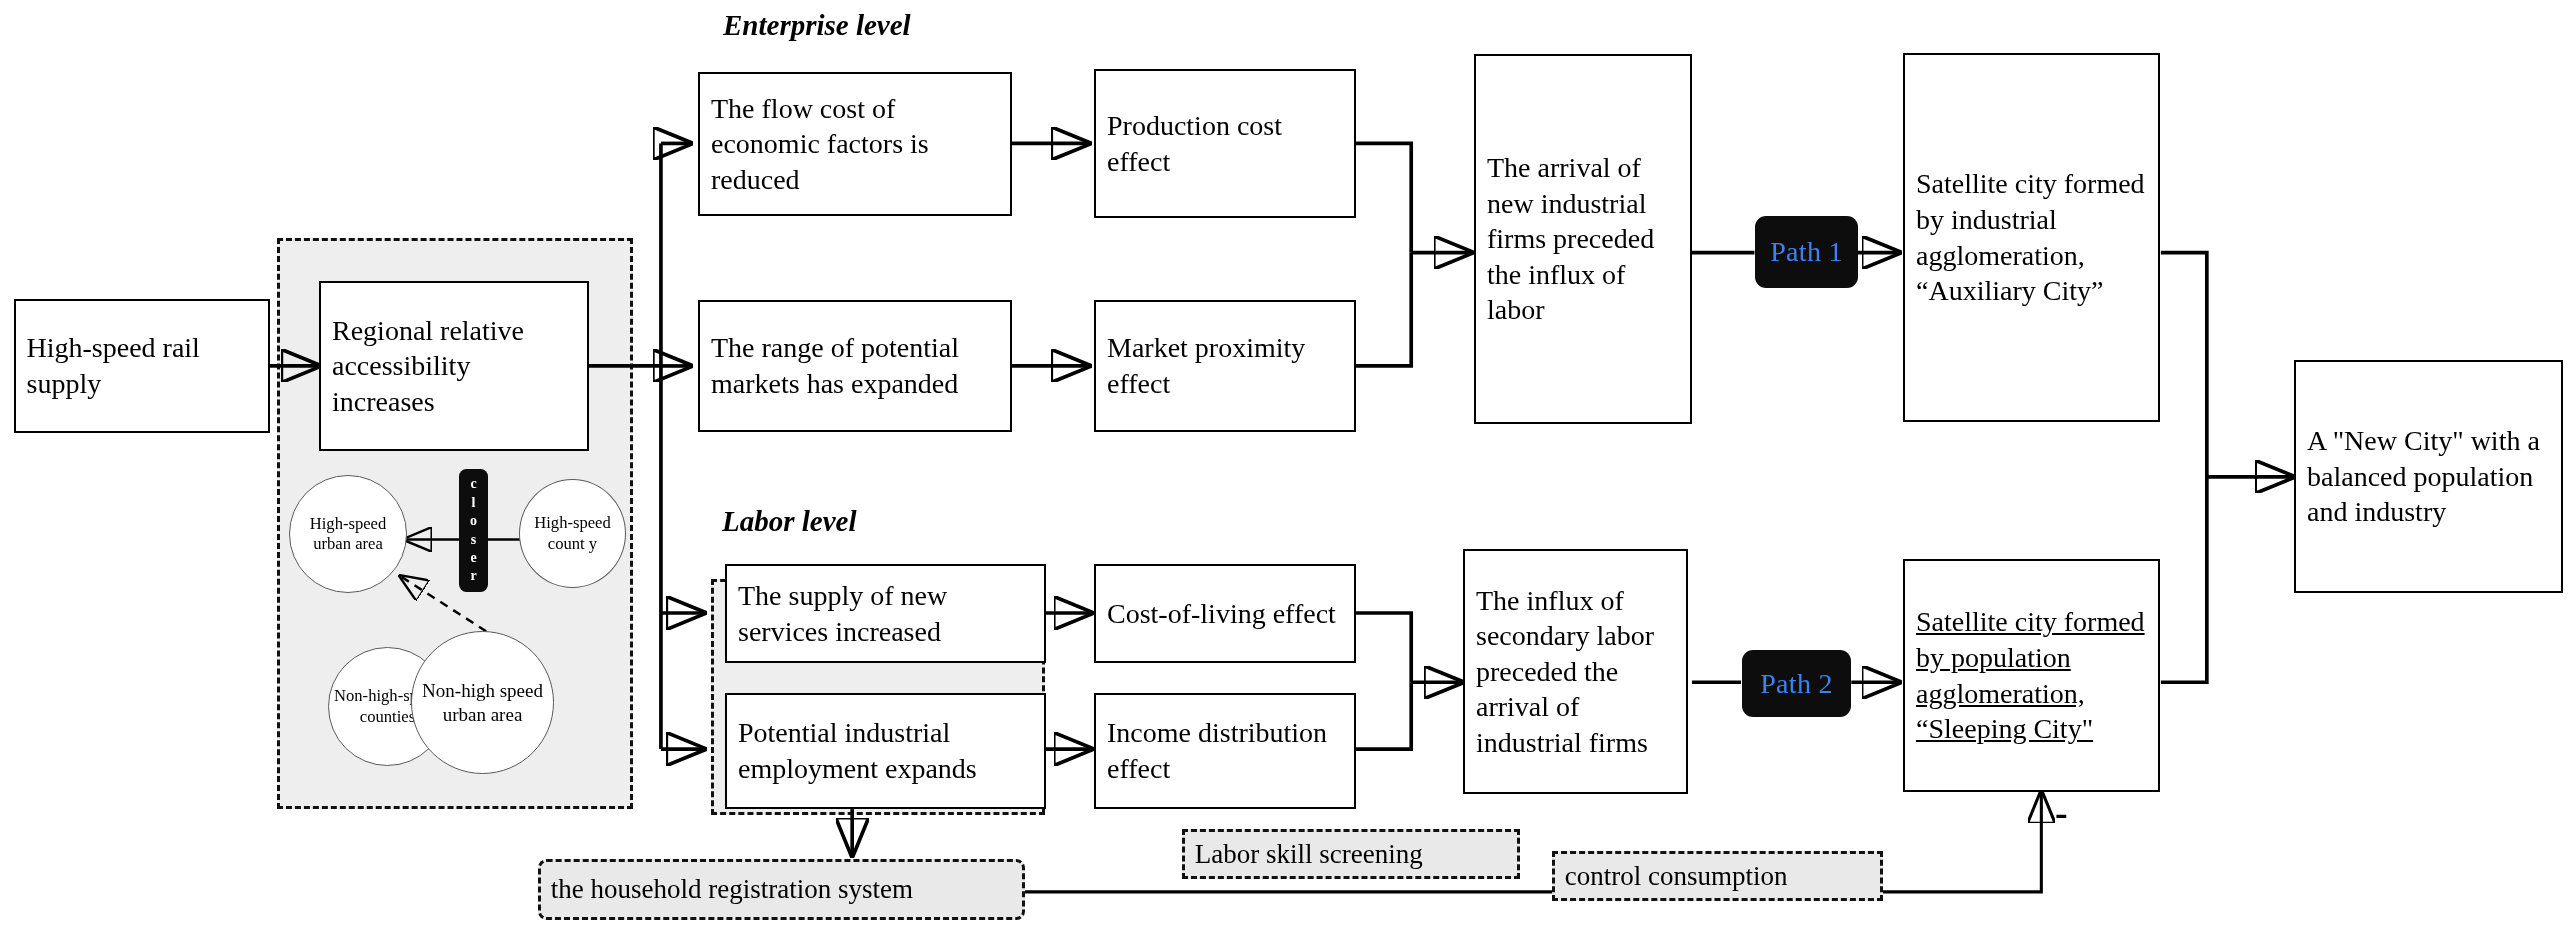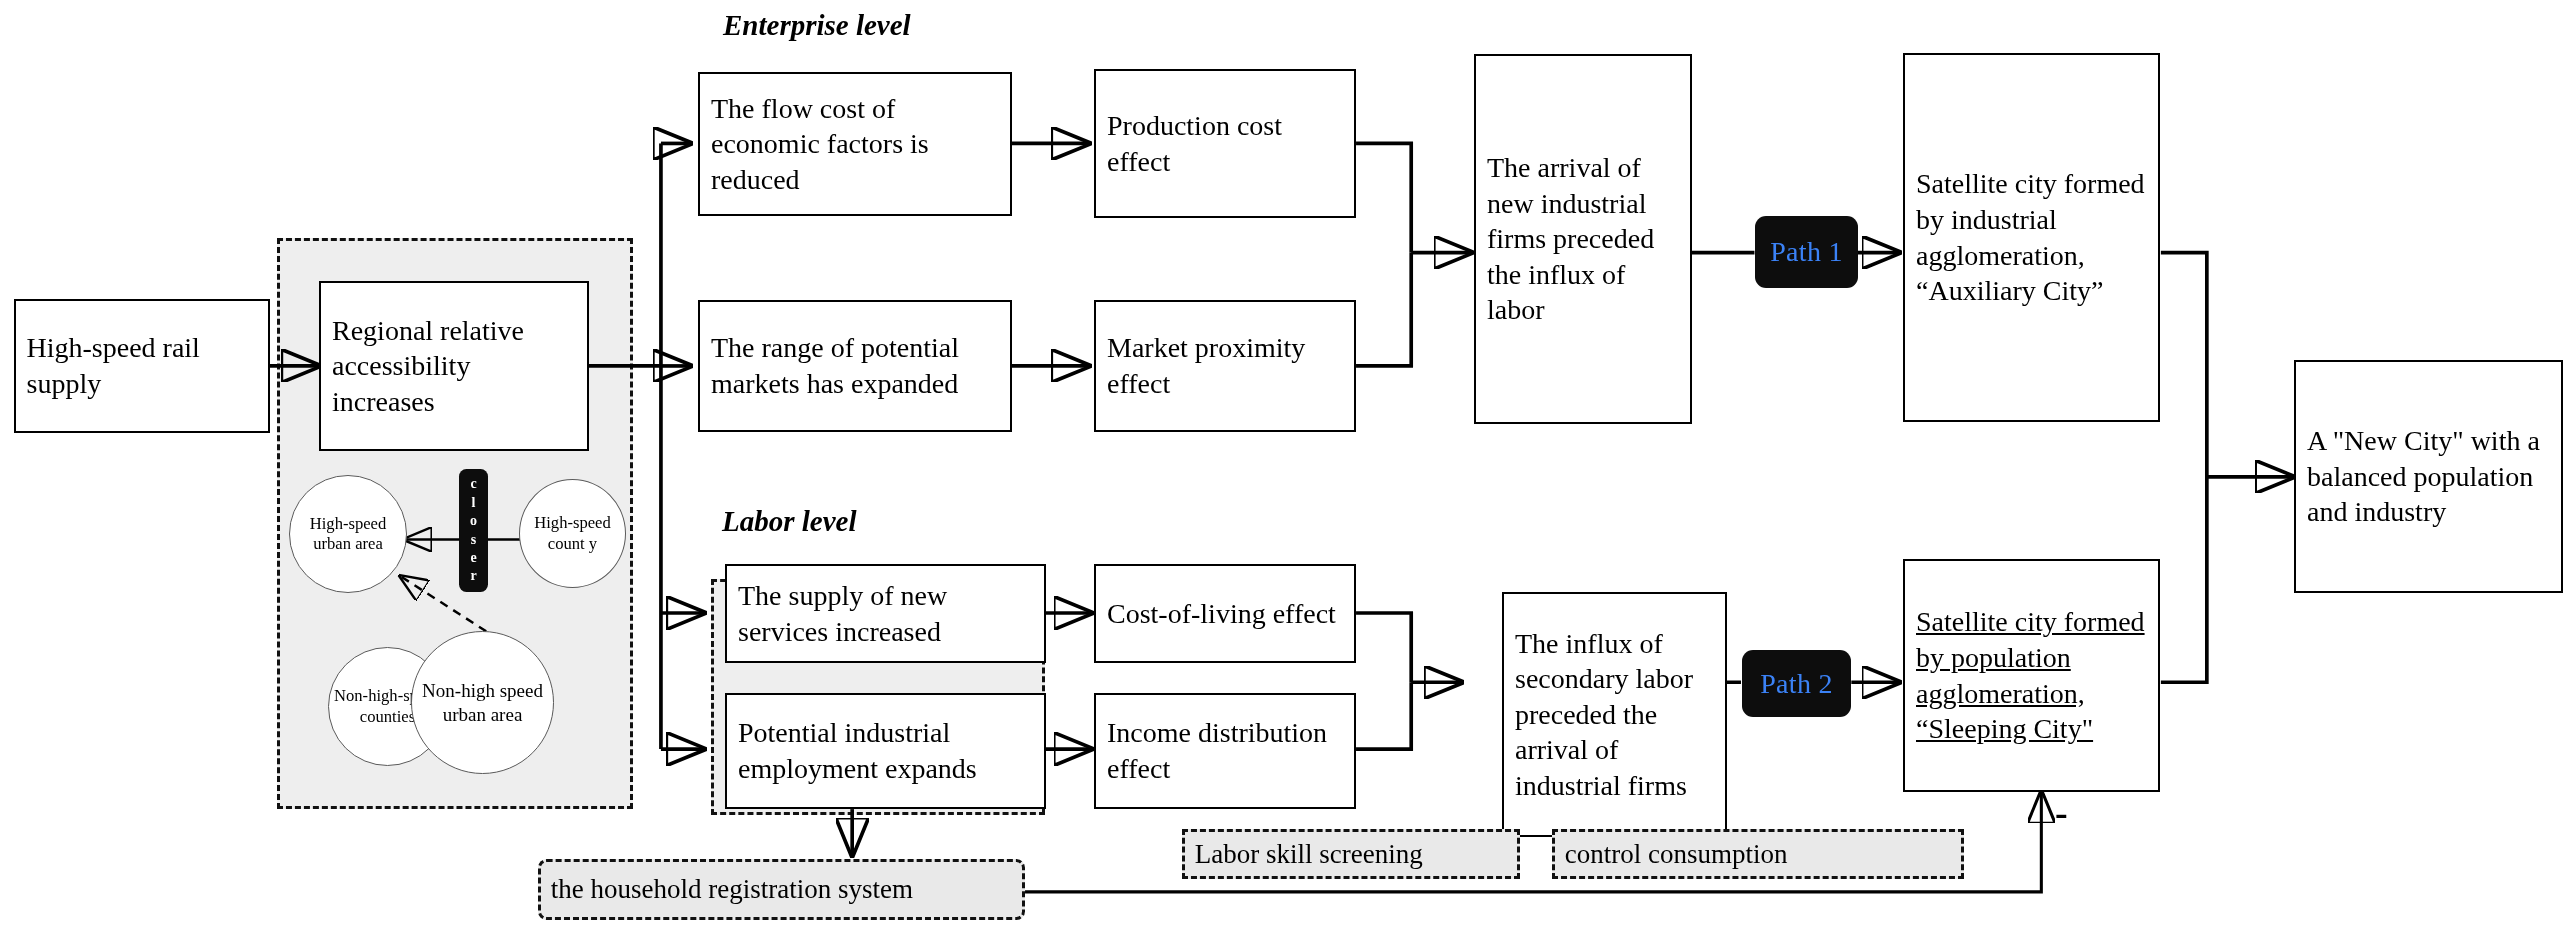--- a/index.html
+++ b/index.html
@@ -169,21 +169,21 @@
   </div>
 
   <div class="node" style="left:1094px;top:564px;width:262px;height:99px;text-align:center;">
     <span class="txt">Cost-of-living effect</span>
   </div>
 
   <div class="node" style="left:1094px;top:693px;width:262px;height:116px;">
     <span class="txt">Income distribution effect</span>
   </div>
 
-  <div class="node" style="left:1463px;top:592px;width:225px;height:245px;margin-left:39px;">
+  <div class="node" style="left:1463px;top:549px;width:225px;height:245px;">
     <span class="txt">The influx of secondary labor preceded the arrival of industrial firms</span>
   </div>
 
   <div class="pill" style="left:1742px;top:650px;width:109px;height:67px;">
     <span class="txt">Path 2</span>
   </div>
 
   <div class="node" style="left:1903px;top:559px;width:257px;height:233px;text-decoration:underline;">
     <span class="txt">Satellite city formed by population agglomeration, “Sleeping City"</span>
   </div>
@@ -212,21 +212,21 @@
         <span style="display: block;">s</span>
         <span style="display: block;">e</span>
         <span style="display: block;">r</span>
       </span>
   </div>
 
   <div class="dashbox" style="left:1182px;top:829px;width:338px;height:50px;">
     <span class="txt">Labor skill screening</span>
   </div>
 
-  <div class="dashbox" style="left:1552px;top:829px;width:412px;height:50px;">
+  <div class="dashbox" style="left:1552px;top:851px;width:331px;height:50px;">
     <span class="txt">control consumption</span>
   </div>
 
   <div class="dashbox rounded" style="left:538px;top:859px;width:487px;height:61px;">
     <span class="txt">the household registration system</span>
   </div>
 
   <div class="minus" style="left:2055px;top:793px;">
     <span>-</span>
   </div>

